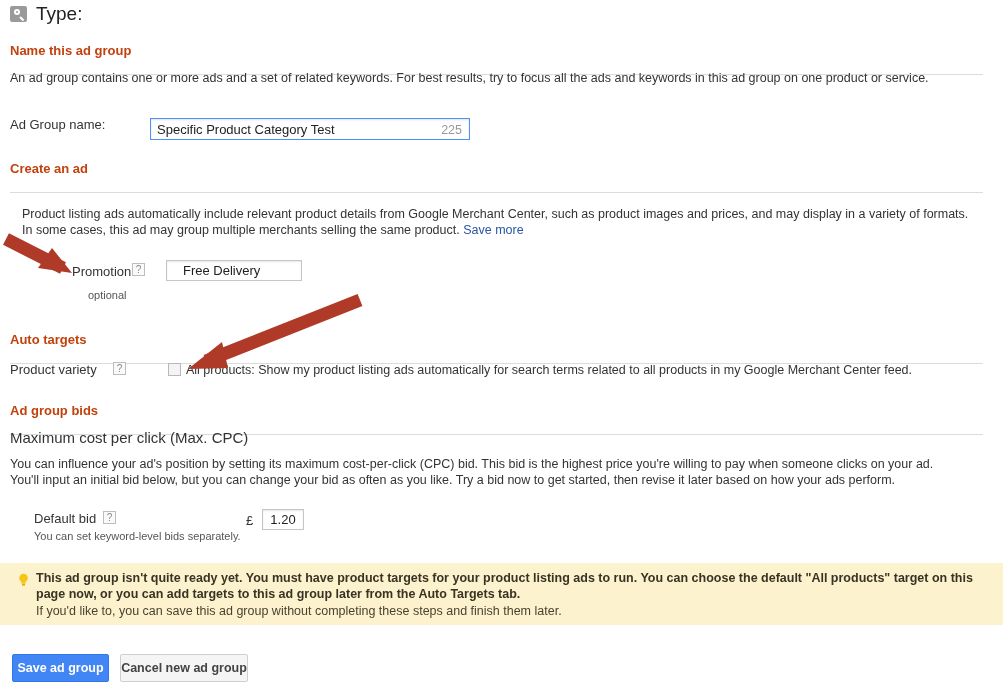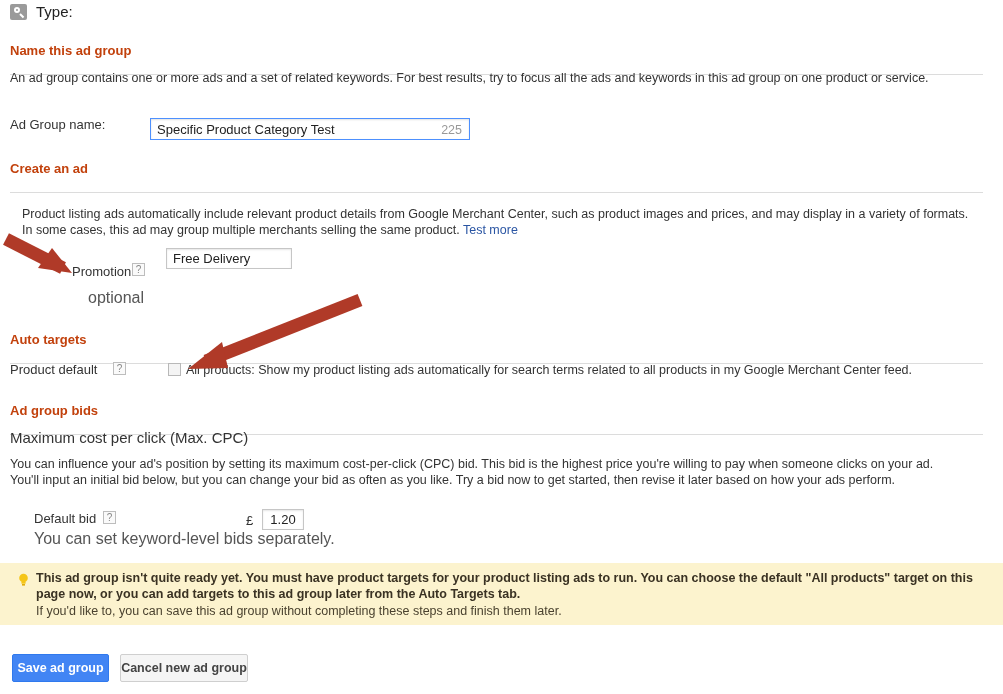--- a/index.html
+++ b/index.html
@@ -57,21 +57,21 @@
     position: absolute;
     left: 9.5px;
     top: 9.5px;
     width: 5px;
     height: 2px;
     background: #ffffff;
     transform: rotate(45deg);
     transform-origin: left center;
   }
   .type-label {
-    font-size: 15px;
+    font-size: 19px;
     color: #222;
     font-weight: normal;
     letter-spacing: 0px;
   }
   .type-value {
     font-size: 19px;
     color: #000;
     font-weight: bold;
     margin-left: 6px;
   }
@@ -101,21 +101,21 @@
   }
 
   
   .field-label {
     position: absolute;
     font-size: 13px;
     color: #333;
   }
   .sub-label {
     position: absolute;
-    font-size: 16px;
+    font-size: 11px;
     color: #555;
     text-align: center;
   }
 
   
   .text-input {
     position: absolute;
     box-sizing: border-box;
     font-family: "Liberation Sans", sans-serif;
     font-size: 13px;
@@ -265,32 +265,32 @@
 
   <div class="field-label" style="left:10px; top:117px;">Ad Group name:</div>
 
   <input class="text-input input-focus" type="text" style="left: 150px; top: 118px; width: 320px; height: 22px; padding: 2px 38px 2px 6px;" value="Specific Product Category Test">
   <div class="char-count" style="left:400px; top:123px; width:62px;">225</div>
 
   <div class="section-head" style="top:161px;">Create an ad</div>
 
   <div class="body-text" style="left:22px; top:206px; width:950px;">
     <span>Product listing ads automatically include relevant product details from Google Merchant Center, such as product images and prices, and may display in a variety of formats. In some cases, this ad may group multiple merchants selling the same product.</span>
-    <a href="#" class="link">Test more</a>
+    <a href="#" class="link">Save more</a>
   </div>
 
   <div class="field-label" style="left:72px; top:264px;">Promotion</div>
   <div class="help-badge" style="left:132px; top:263px;">?</div>
   <div class="sub-label" style="left:88px; top:289px;">optional</div>
 
-  <input class="text-input input-plain" type="text" style="left: 166px; top: 248px; width: 126px; height: 21px; padding: 2px 6px;" value="Free Delivery">
+  <input class="text-input input-plain" type="text" style="left: 166px; top: 260px; width: 136px; height: 21px; padding: 2px 16px;" value="Free Delivery">
 
   <div class="section-head" style="top:332px;">Auto targets</div>
 
-  <div class="field-label" style="left:10px; top:362px;">Product default</div>
+  <div class="field-label" style="left:10px; top:362px;">Product variety</div>
   <div class="help-badge" style="left:113px; top:362px;">?</div>
 
   <div class="checkbox" style="left:168px; top:363px;"></div>
   <div class="checkbox-text" style="left:186px; top:363px; width:800px;">All products: Show my product listing ads automatically for search terms related to all products in my Google Merchant Center feed.</div>
 
   <div class="section-head" style="top:403px;">Ad group bids</div>
 
   <div class="body-text" style="left:10px; top:430px; width:600px; font-size:15px; color:#333;">Maximum cost per click (Max. CPC)</div>
 
   <div class="body-text" style="left:10px; top:456px; width:948px;">You can influence your ad's position by setting its maximum cost-per-click (CPC) bid. This bid is the highest price you're willing to pay when someone clicks on your ad. You'll input an initial bid below, but you can change your bid as often as you like. Try a bid now to get started, then revise it later based on how your ads perform.</div>

